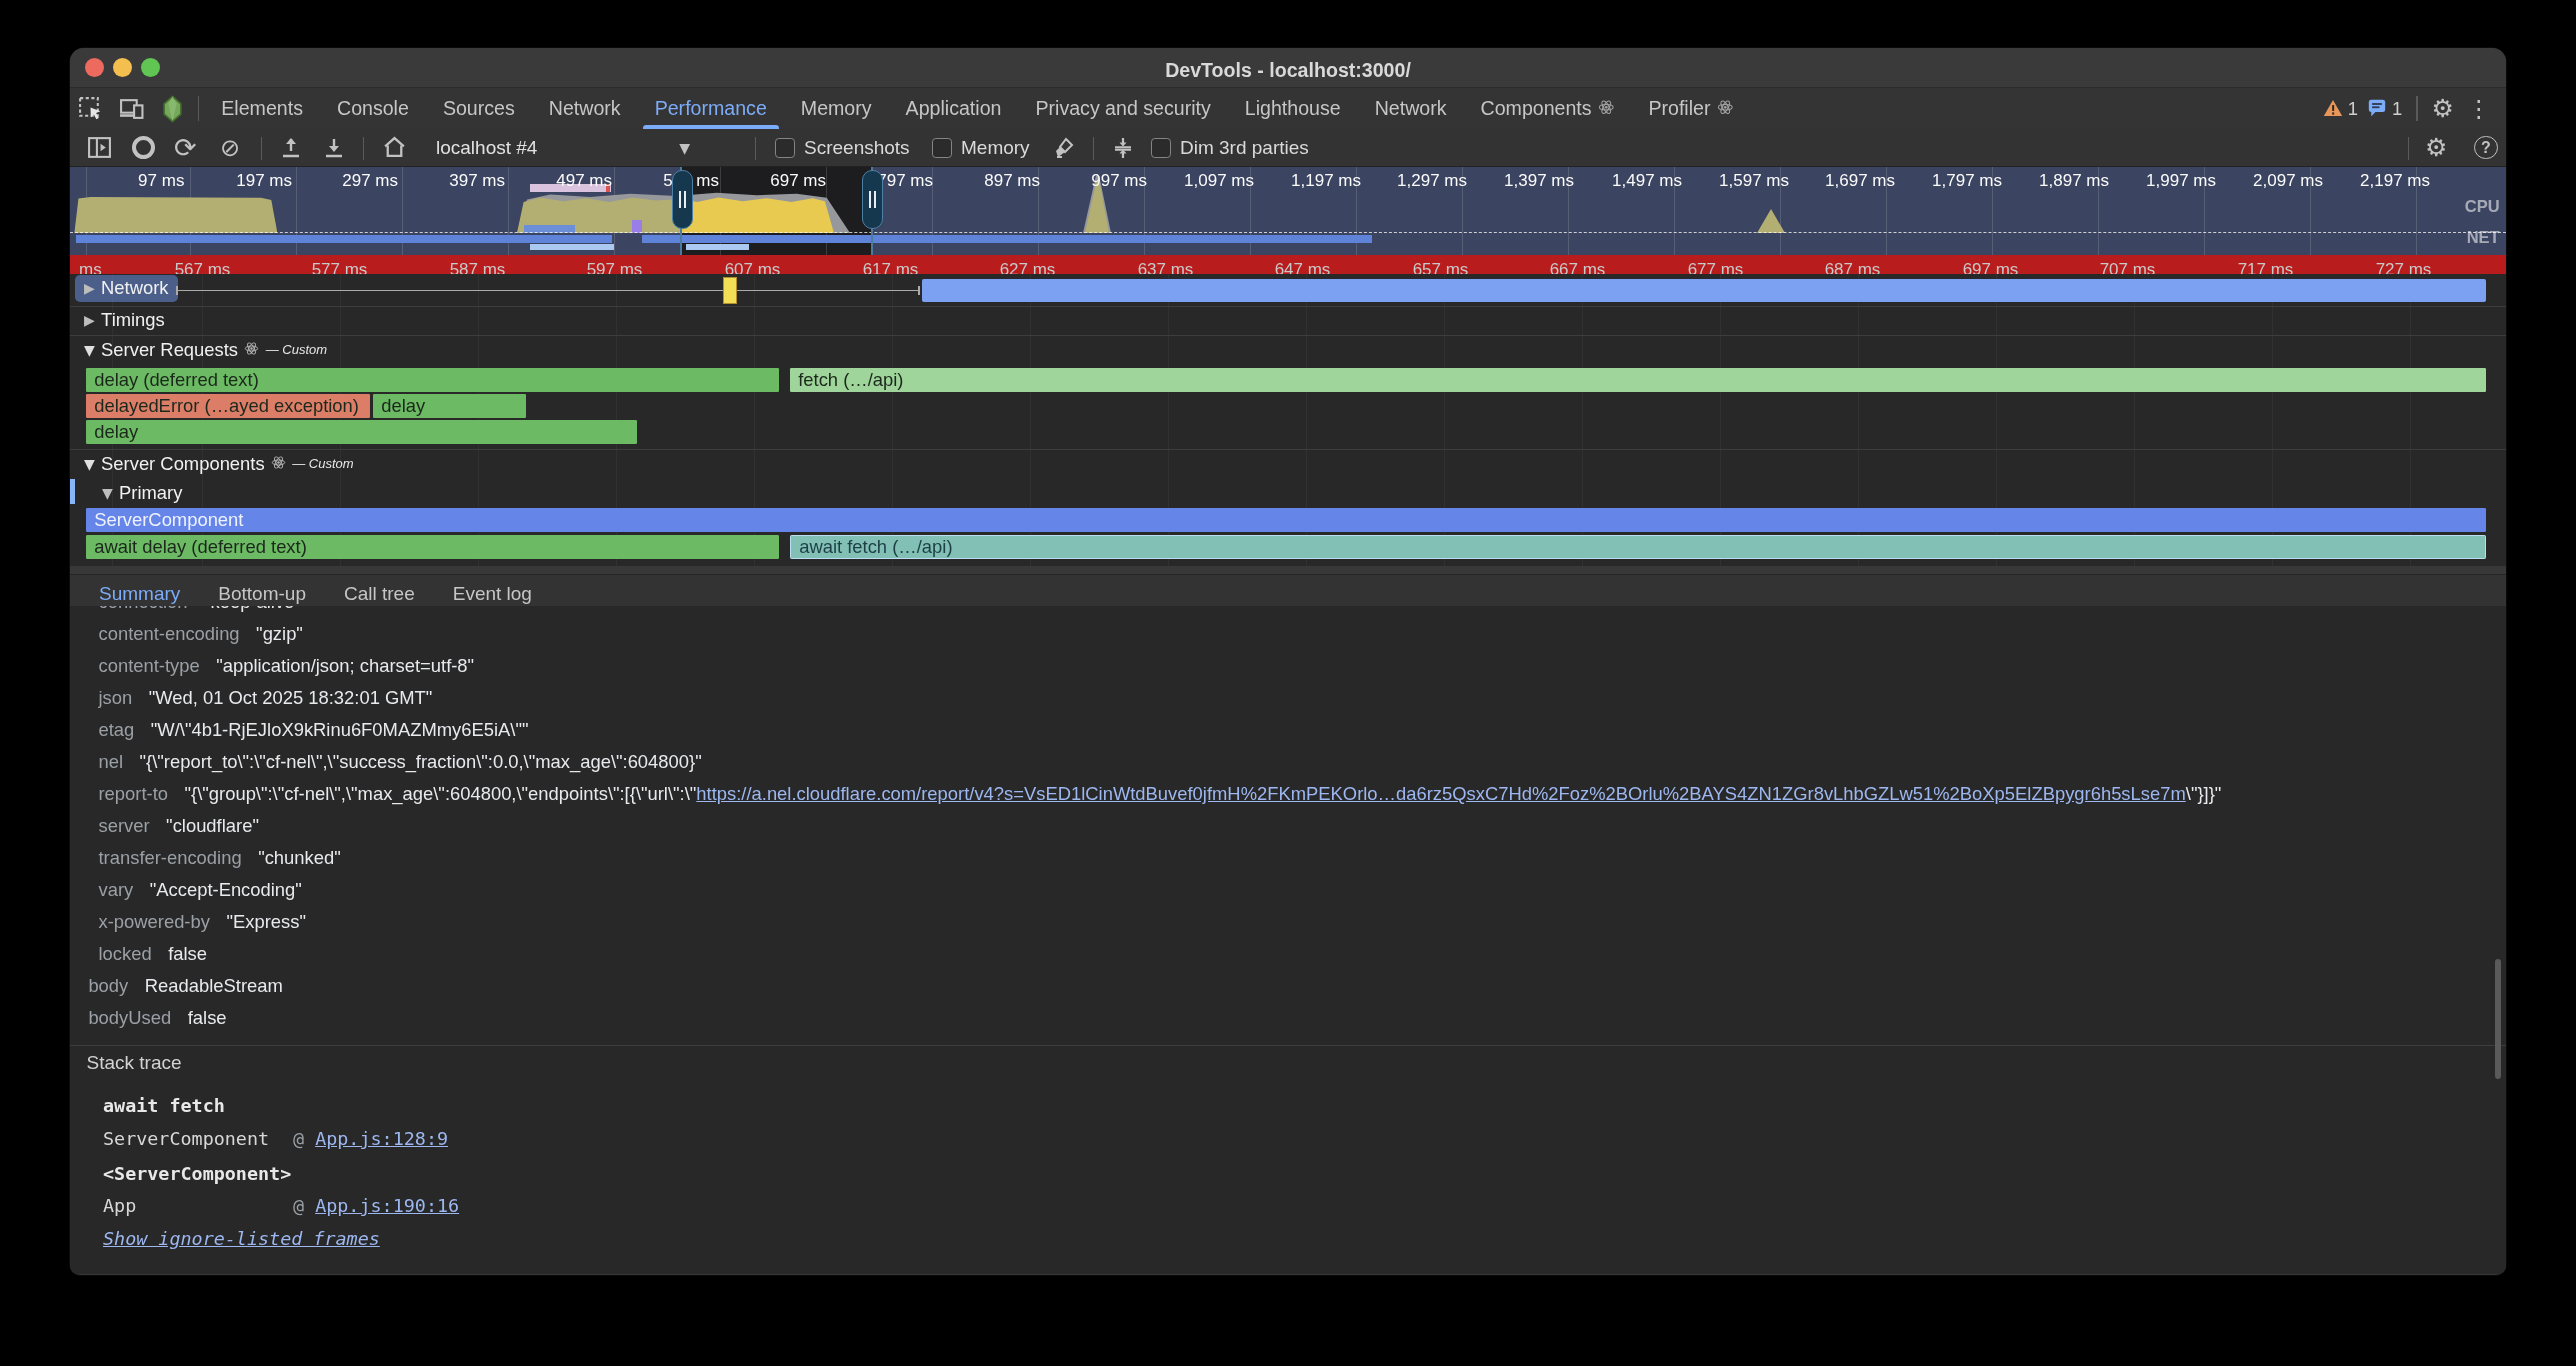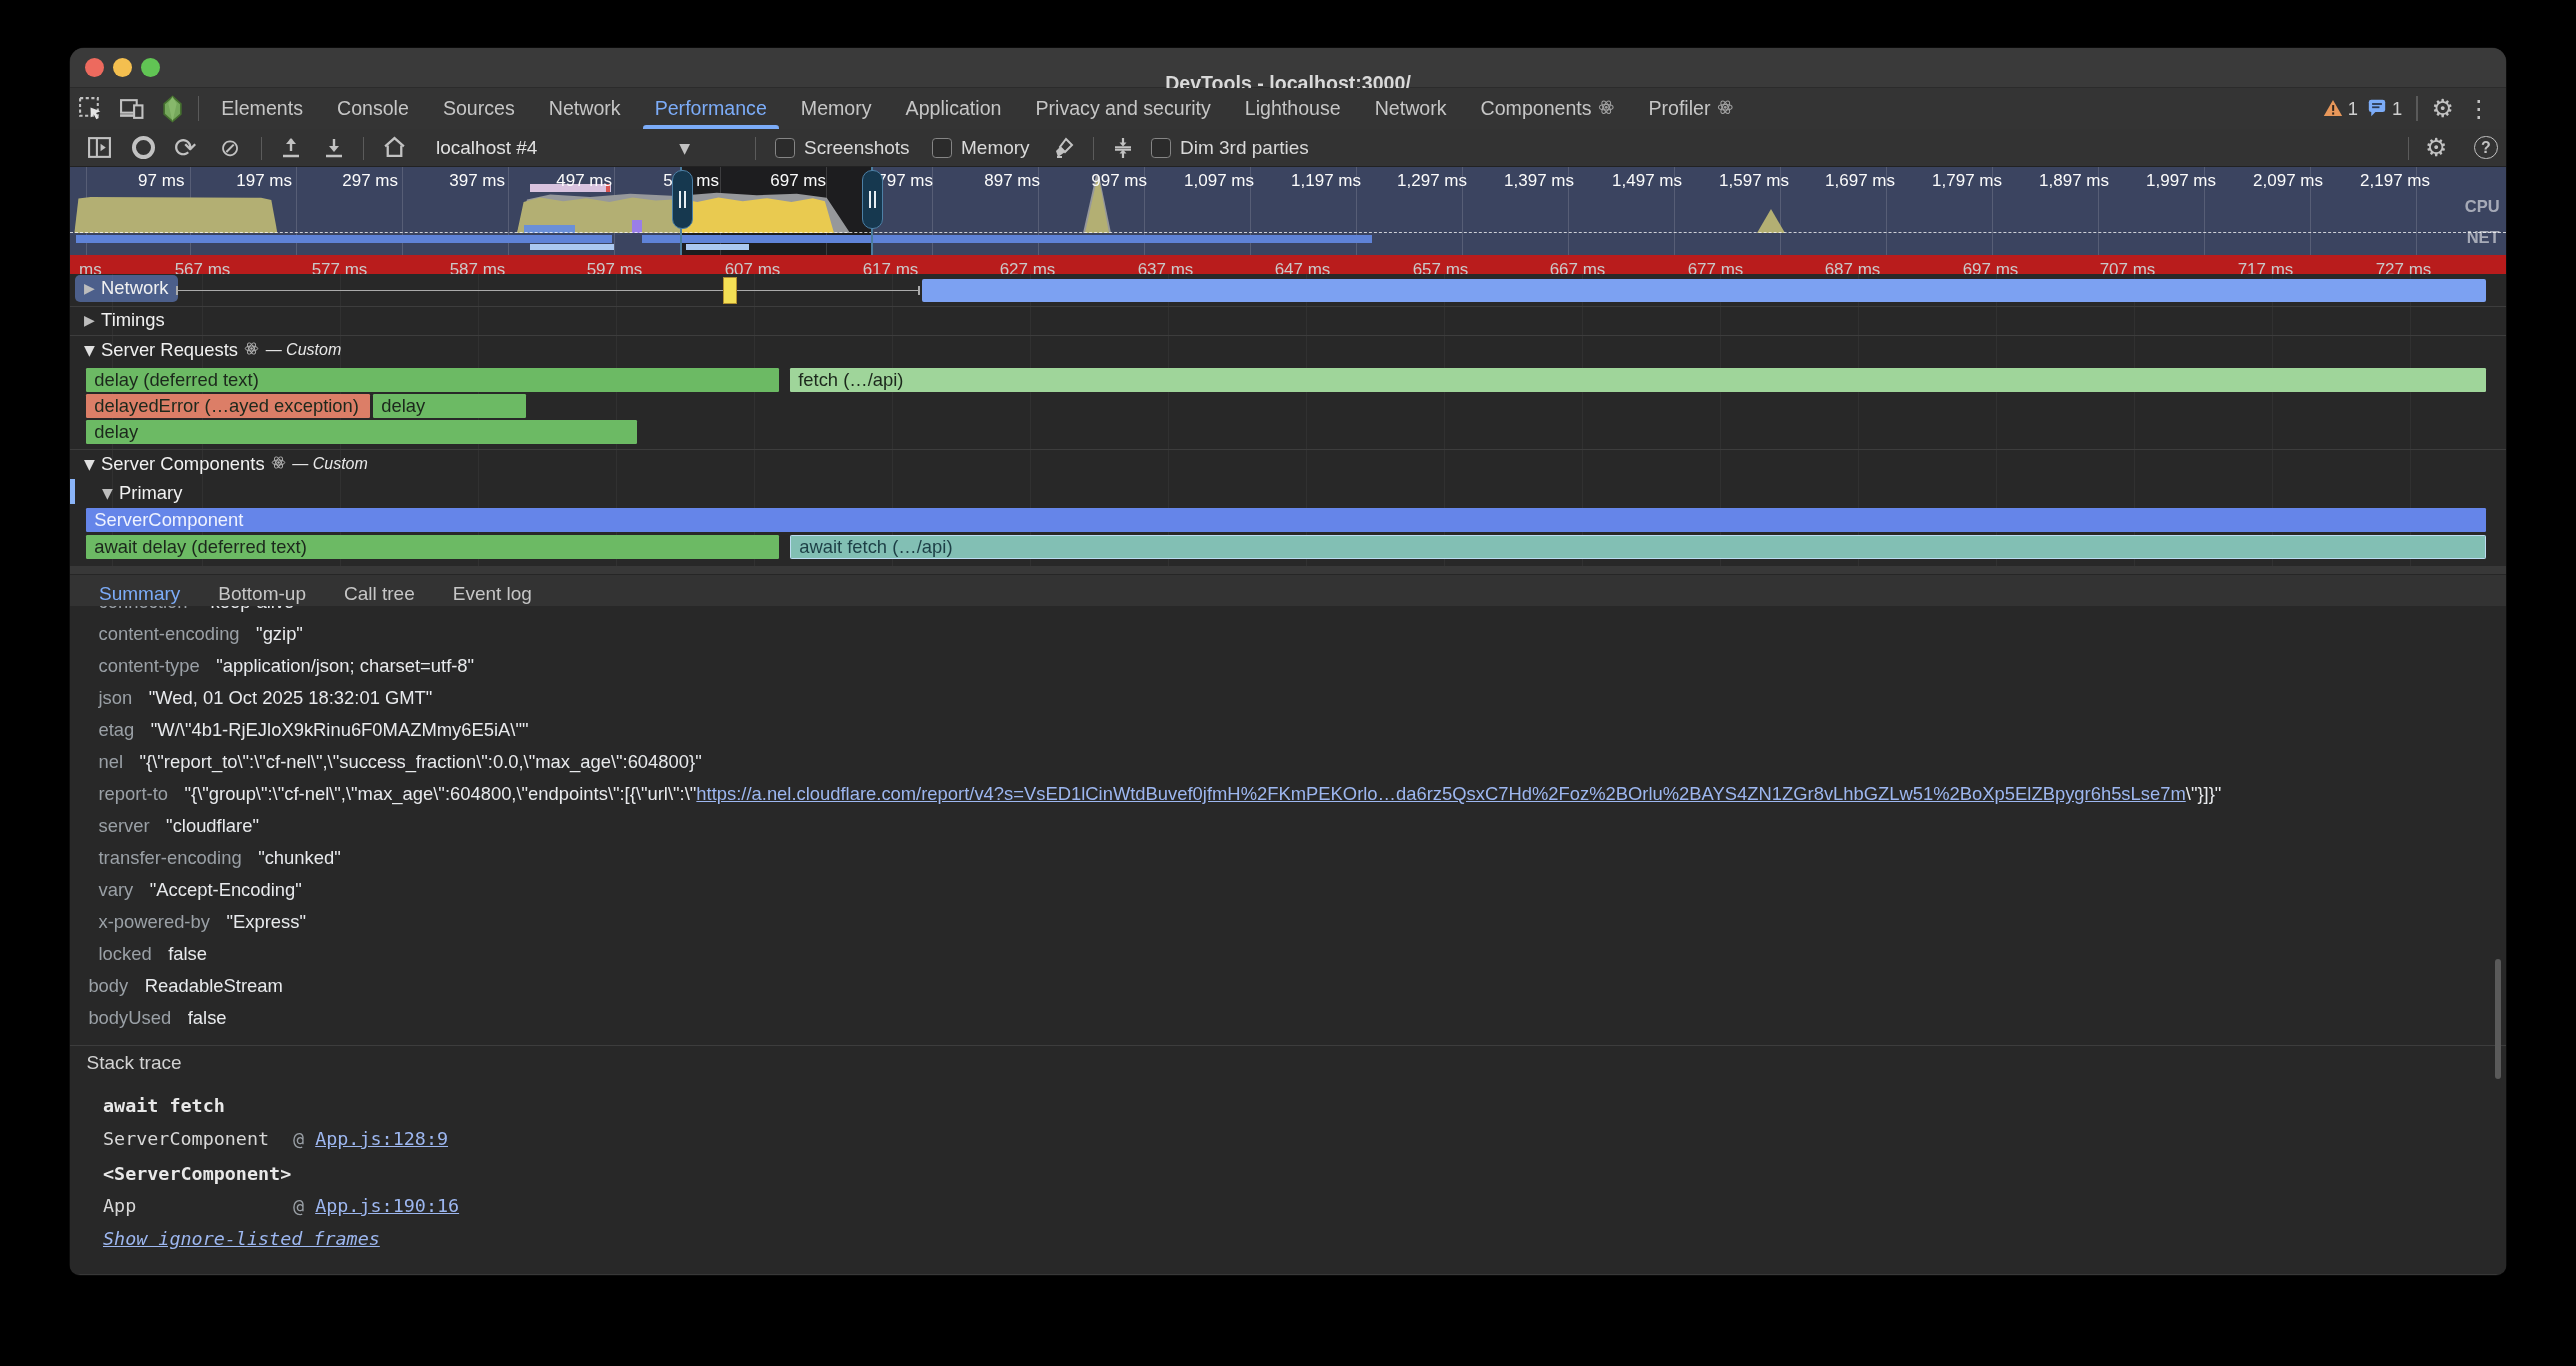--- a/index.html
+++ b/index.html
@@ -2,21 +2,21 @@
 <html style="font-size:10px"><head>
 <meta charset="utf-8">
 <style>
   html,body{margin:0;padding:0;background:#000;width:2576px;height:1367px;overflow:hidden;
     font-family:"Liberation Sans",sans-serif;-webkit-font-smoothing:antialiased;}
   .win{position:absolute;left:70px;top:48px;width:2436px;height:1227px;background:#383838;
     border-radius:14px 14px 10px 10px;overflow:hidden;box-shadow:0 0 0 0.6px rgba(255,255,255,.08);}
   
   .titlebar{position:absolute;left:0;top:0;width:100%;height:39px;background:#3a3a3a;border-bottom:0.6px solid #2b2b2b;}
   .tl{position:absolute;top:10px;width:19px;height:19px;border-radius:50%;}
-  .title{position:absolute;width:100%;text-align:center;top:24px;font-size:19.6px;color:#d9d9d9;font-weight:bold;}
+  .title{position:absolute;width:100%;text-align:center;top:11px;font-size:19.6px;color:#d9d9d9;font-weight:bold;}
   
   .tabbar{position:absolute;left:0;top:40px;width:100%;height:41px;background:#343434;border-bottom:0.6px solid #222;display:flex;align-items:center;}
   .tb-ico{width:41px;height:41px;display:flex;align-items:center;justify-content:center;flex:0 0 auto;}
   .vsep{width:1.3px;height:25px;background:#5a5a5a;margin:0 5px;flex:0 0 auto;}
   .tab{height:41px;display:flex;align-items:center;padding:0 17px;color:#c6c6c6;font-size:19.6px;position:relative;flex:0 0 auto;white-space:nowrap;}
   .tab .atom{margin-left:6.3px;opacity:.85;}
   .tab.active{color:#7cacf8;}
   .tab.active .tabline{position:absolute;left:5px;right:5px;bottom:0;height:4.4px;border-radius:3.2px 3.2px 0 0;background:#7cacf8;}
   .tab-right{margin-left:auto;display:flex;align-items:center;padding-right:11.4px;}
   .badge-num{color:#cfcfcf;font-size:18.4px;margin:0 9px 0 5px;}
@@ -46,21 +46,21 @@
   
   .ruler{position:absolute;left:0;top:198px;width:100%;height:28.5px;background:#b91c1c;border-bottom:0.6px solid #3c3c3c;margin-top:9px;}
   .r-tick{position:absolute;top:5px;width:101px;text-align:center;font-size:17px;color:#c9c9c9;}
   .r-unit{position:absolute;left:9px;top:5px;font-size:17px;color:#c9c9c9;}
   
   .tracks{position:absolute;left:0;top:226px;width:100%;height:292px;background:#282828;
     background-image:repeating-linear-gradient(to right,rgba(255,255,255,.045) 0 0.6px,transparent 0.6px 138px);background-position:132px 0;}
   .trow{position:absolute;left:0;width:100%;}
   .tlabel{display:inline-flex;align-items:center;gap:6.3px;font-size:18.4px;color:#f1f1f1;padding:2.5px 9px;}
   .tri{font-family:"DejaVu Sans",sans-serif;font-size:14px;color:#bdbdbd;}
-  .custom{color:#e8e8e8;font-size:16px;}
+  .custom{color:#e8e8e8;font-size:13px;}
   .custom i{font-style:italic;}
   .hline{position:absolute;left:0;width:100%;height:0.6px;background:#3d3d3d;}
   .bar{position:absolute;height:24px;display:flex;align-items:center;padding:0 0 0 8.2px;font-size:18.4px;color:#1c281c;
     box-sizing:border-box;white-space:nowrap;overflow:hidden;border-radius:1.3px;}
   .net-line{position:absolute;top:15px;height:1.9px;background:#ababab;}
   .net-line:before,.net-line:after{content:"";position:absolute;top:-3.8px;width:1.9px;height:9.5px;background:#ababab;}
   .net-line:before{left:0}.net-line:after{right:0}
   .net-pill{background:rgba(106,140,220,.55);border-radius:5px;}
   
   .btabs{position:absolute;left:0;top:526px;width:100%;height:40px;background:#333333;border-top:0.6px solid #262626;border-bottom:0.6px solid #262626;display:flex;align-items:center;padding-left:10px;box-sizing:border-box;}

